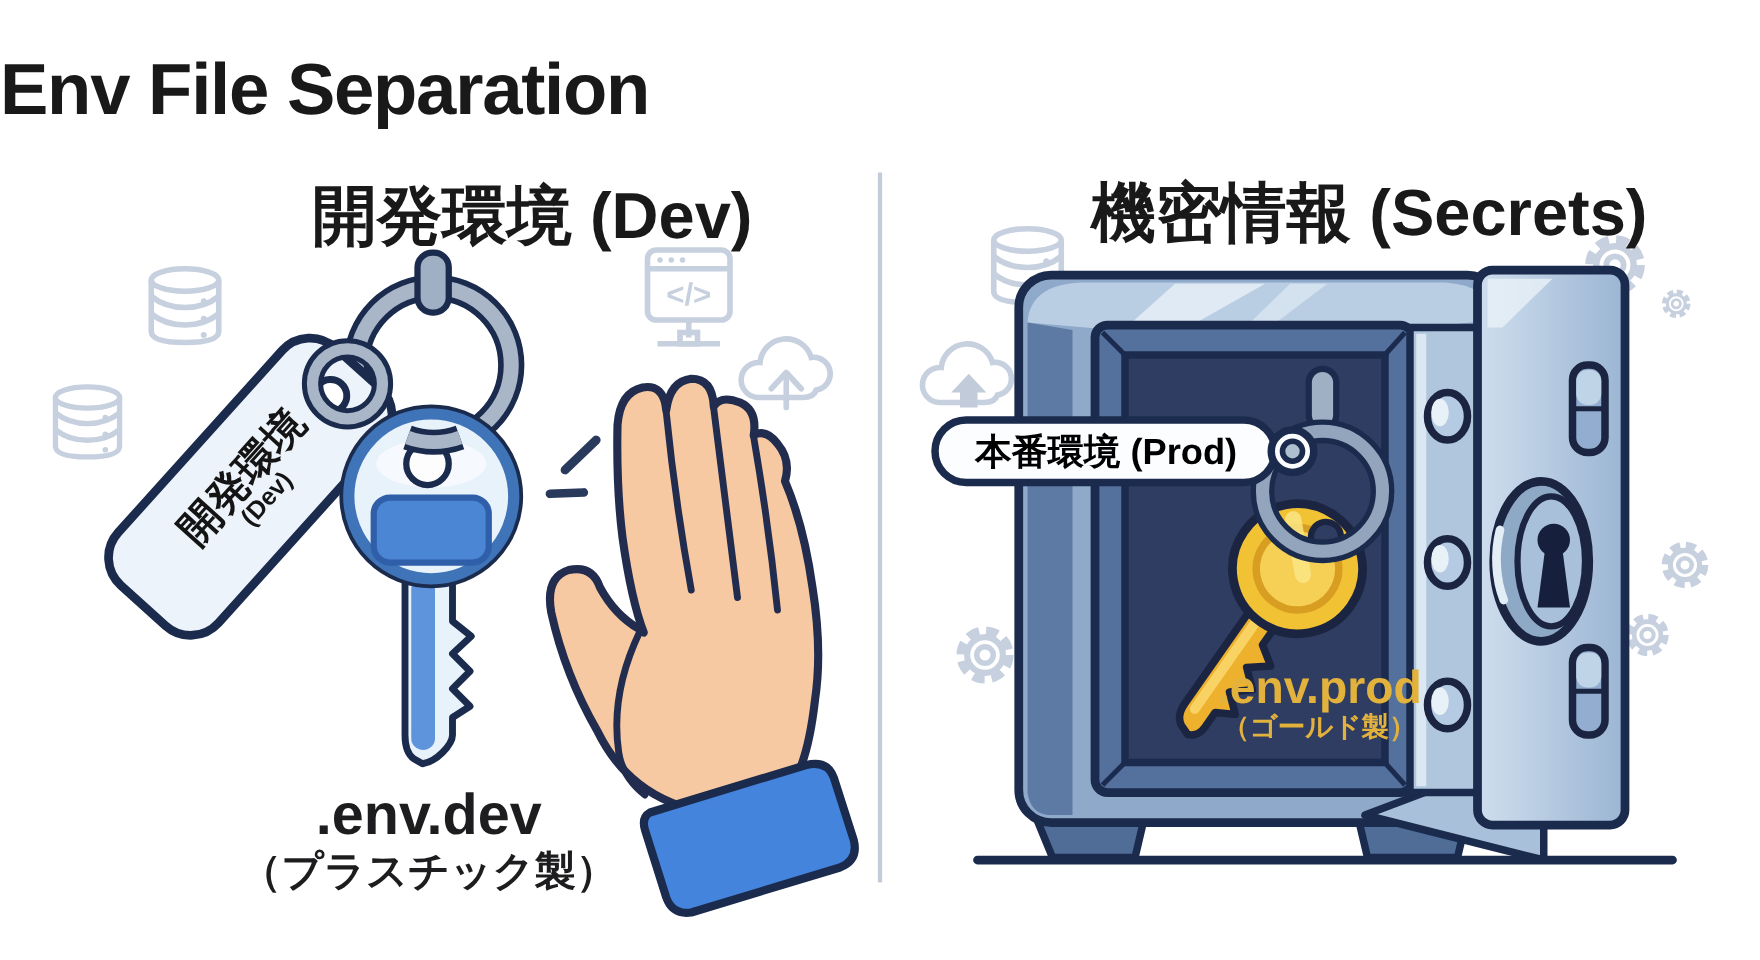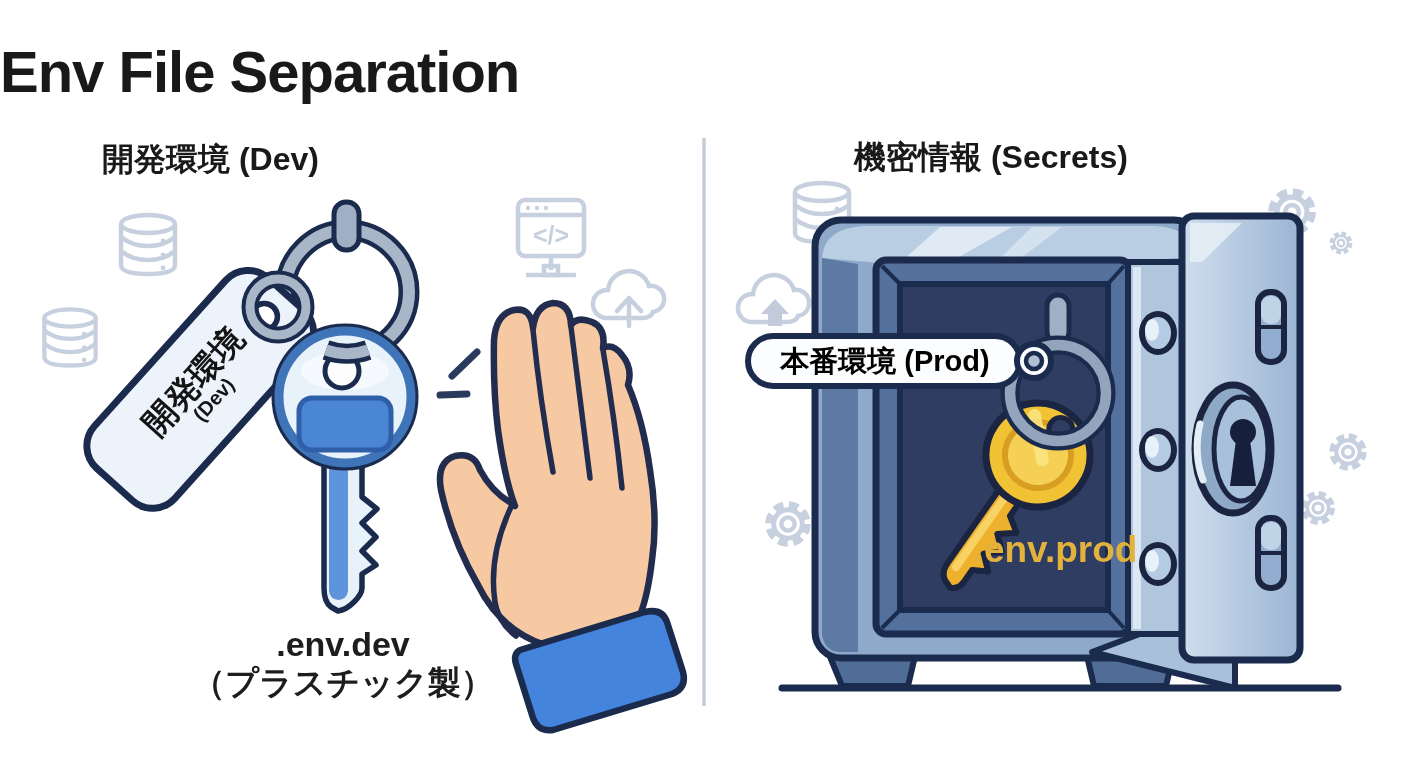--- a/index.html
+++ b/index.html
@@ -6,44 +6,44 @@
   .stage{
     position:relative;width:1408px;height:768px;overflow:hidden;
     background:#fff;font-family:"Liberation Sans","DejaVu Sans",sans-serif;
   }
   .stage svg{position:absolute;left:0;top:0;}
   .txt{position:absolute;color:#1a1a1a;white-space:nowrap;}
   .title{
     left:0;right:0;top:38px;
     font-size:58px;font-weight:800;letter-spacing:-1px;color:#191919;
   }
-  .heading{font-size:32px;font-weight:800;text-align:left;color:#191919;}
+  .heading{font-size:52px;font-weight:800;text-align:right;color:#191919;}
   .heading.dev{left:102px;width:500px;top:138px;}
-  .heading.secrets{left:854px;width:500px;top:136px;}
+  .heading.secrets{left:818px;width:500px;top:136px;}
   .dev-tag-text{
     left:201px;top:388px;transform:translate(-50%,-50%) rotate(-48deg);
     text-align:center;font-weight:800;color:#141414;line-height:1.02;
   }
   .dev-tag-text .main{font-size:33px;display:block;}
   .dev-tag-text .sub{font-size:20px;display:block;}
   .prod-tag-text{
     left:752px;top:342px;width:266px;text-align:center;
     font-size:29px;font-weight:800;color:#000000;
   }
   .gold-caption{
     left:948px;top:530px;width:215px;text-align:center;
     font-weight:800;color:var(--gold_text,#e3b23c);line-height:1.08;
   }
   .gold-caption .l1{font-size:37px;display:block;}
   .gold-caption .l2{font-size:22px;display:block;}
   .dev-caption{
     left:168px;top:624px;width:350px;text-align:center;
     font-weight:800;color:#1d1d1f;line-height:1.18;
   }
-  .dev-caption .l1{font-size:34px;display:block;}
+  .dev-caption .l1{font-size:46px;display:block;}
   .dev-caption .l2{font-size:33px;display:block;}
 </style>
 </head>
 <body>
 
 <div class="stage">
 
 <svg width="1408" height="768" viewBox="0 0 1408 768">
   <defs>
     <g id="db" stroke="#c7d0df" stroke-width="4.5" fill="#ffffff">
@@ -228,20 +228,21 @@
 
 <div class="txt dev-tag-text">
   <span class="main">開発環境</span>
   <span class="sub">(Dev)</span>
 </div>
 
 <div class="txt prod-tag-text">本番環境 (Prod)</div>
 
 <div class="txt gold-caption">
   <span class="l1">.env.prod</span>
+  <span class="l2">（ゴールド製）</span>
 </div>
 
 <div class="txt dev-caption">
   <span class="l1">.env.dev</span>
   <span class="l2">（プラスチック製）</span>
 </div>
 
 </div>
 
 </body></html>

